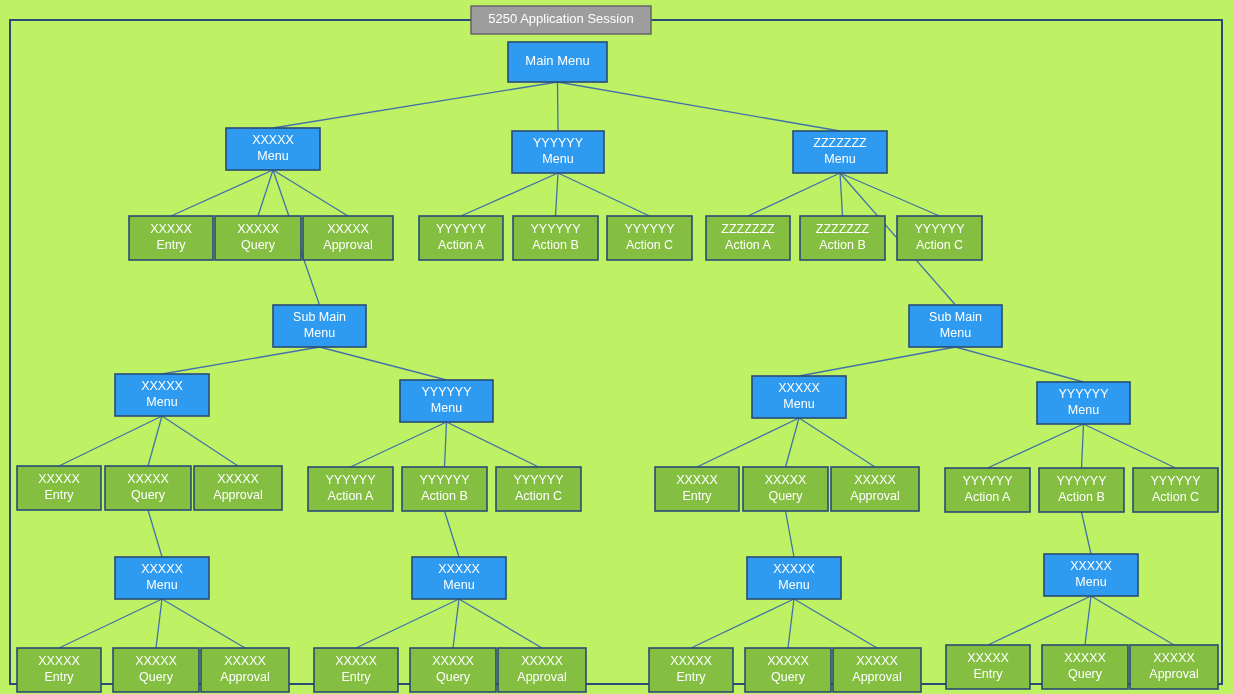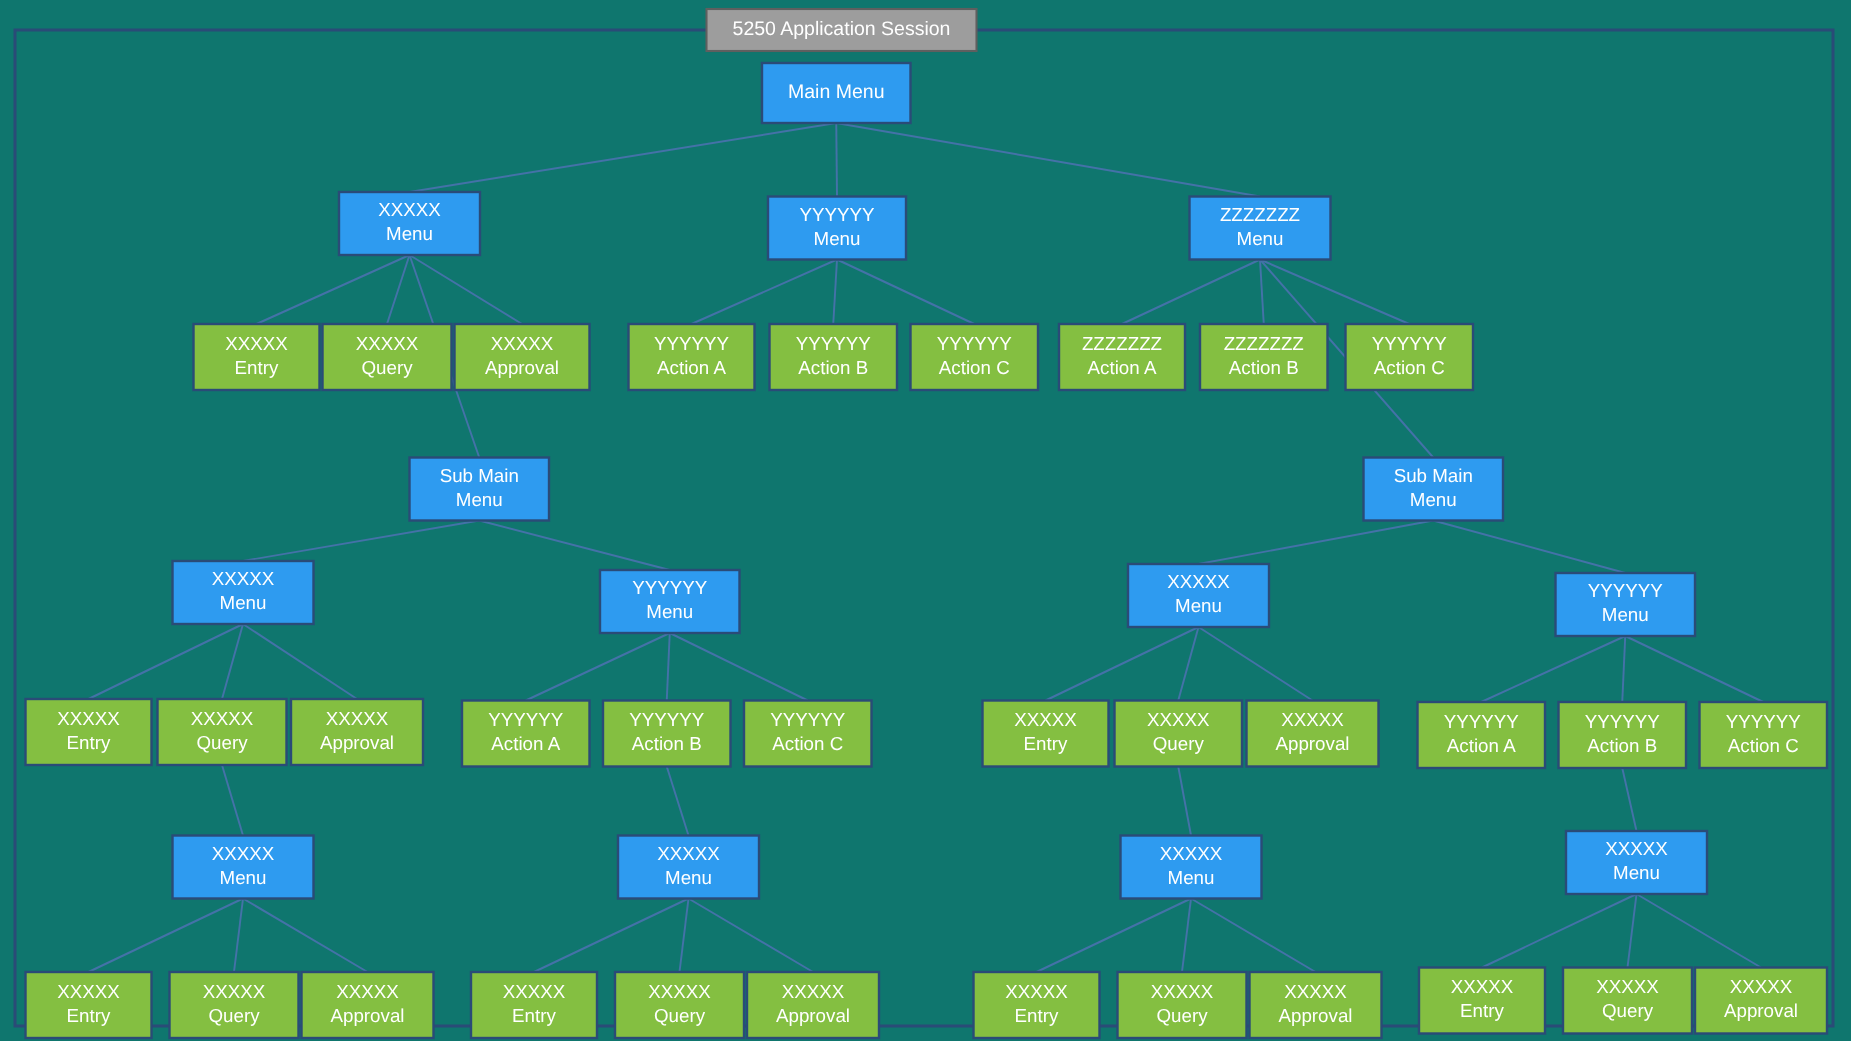--- a/index.html
+++ b/index.html
@@ -5,21 +5,21 @@
   html, body {
     margin: 0;
     padding: 0;
     background: #ffffff;
     font-family: "Liberation Sans", sans-serif;
   }
   #stage {
     position: relative;
     width: 1234px;
     height: 694px;
-    background: #0f766e;
+    background: #bef264;
     overflow: hidden;
   }
   #diagram {
     position: absolute;
     top: 0; left: 0;
     width: 1234px;
     height: 694px;
     display: block;
   }
   .frame-rect {

